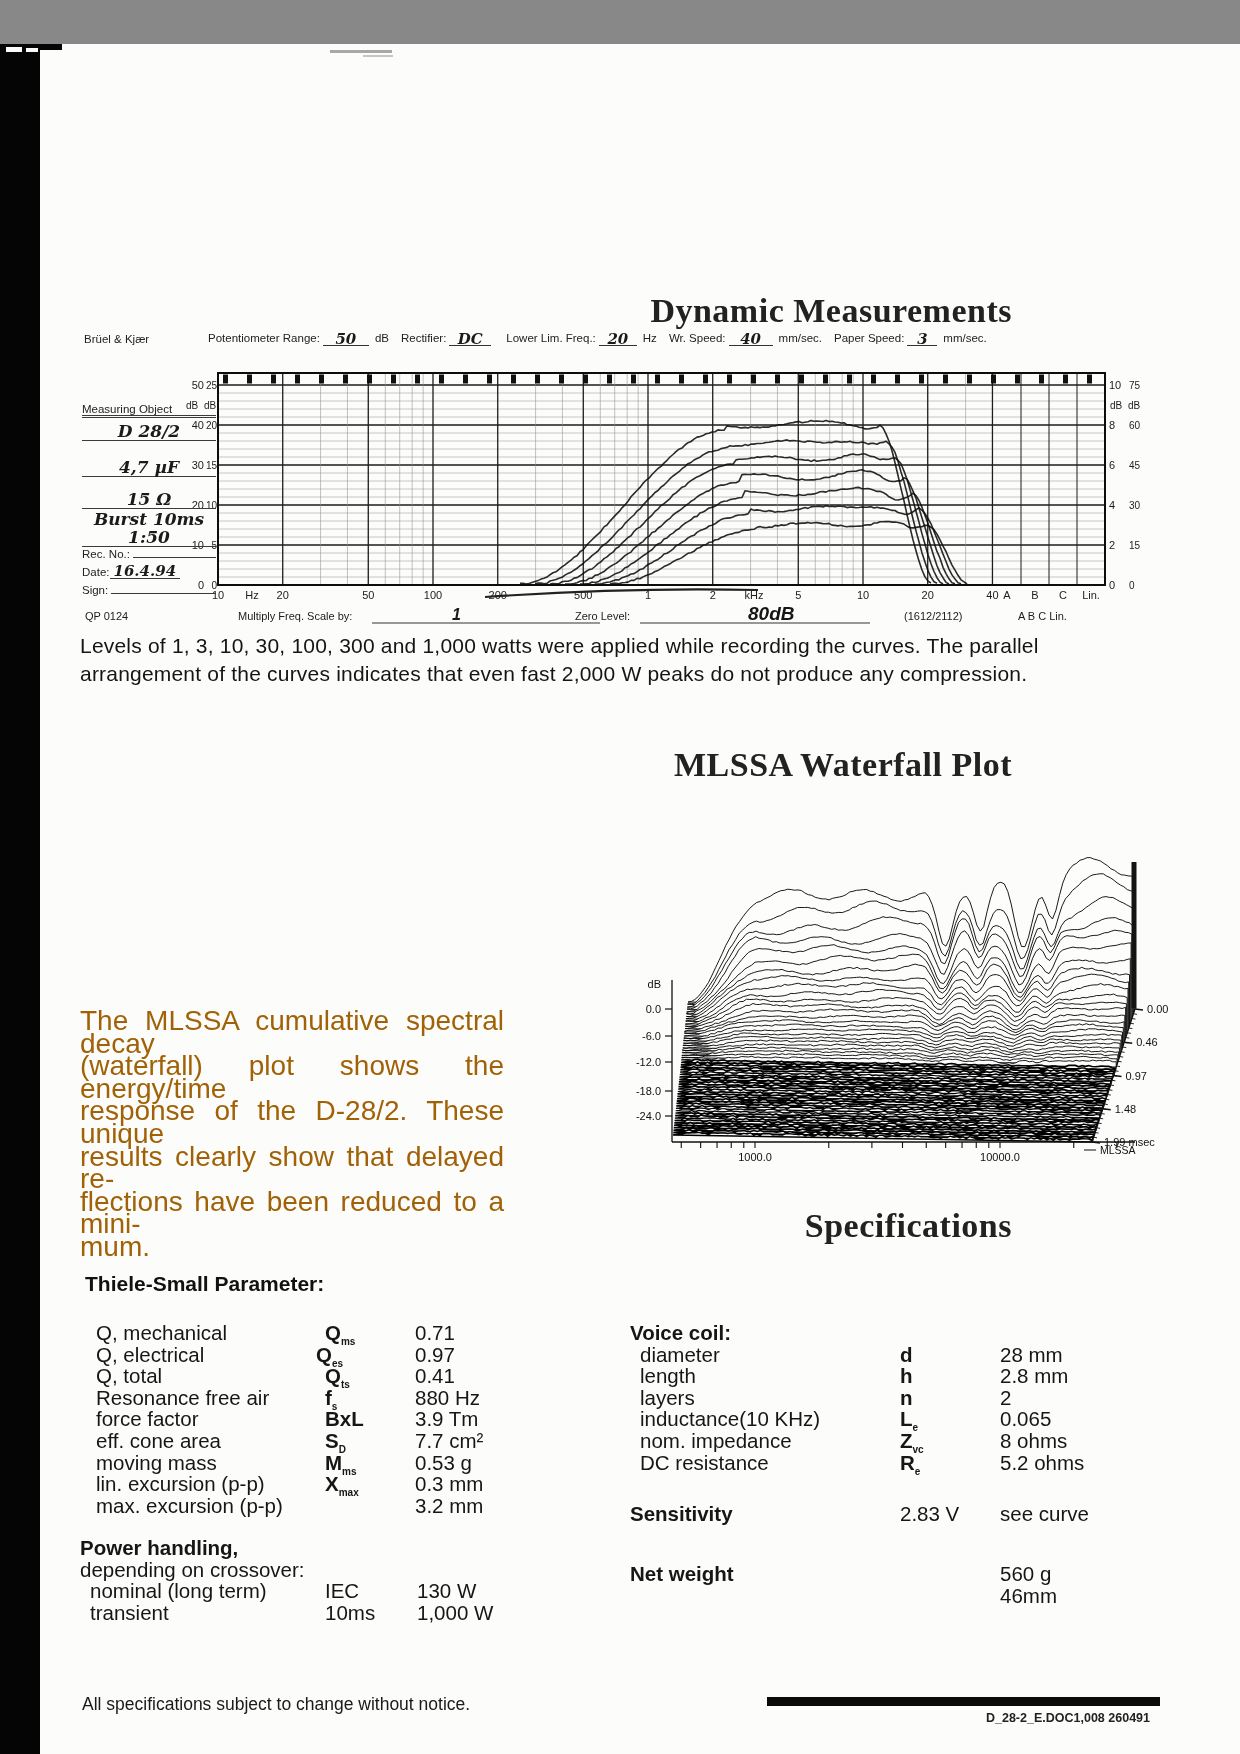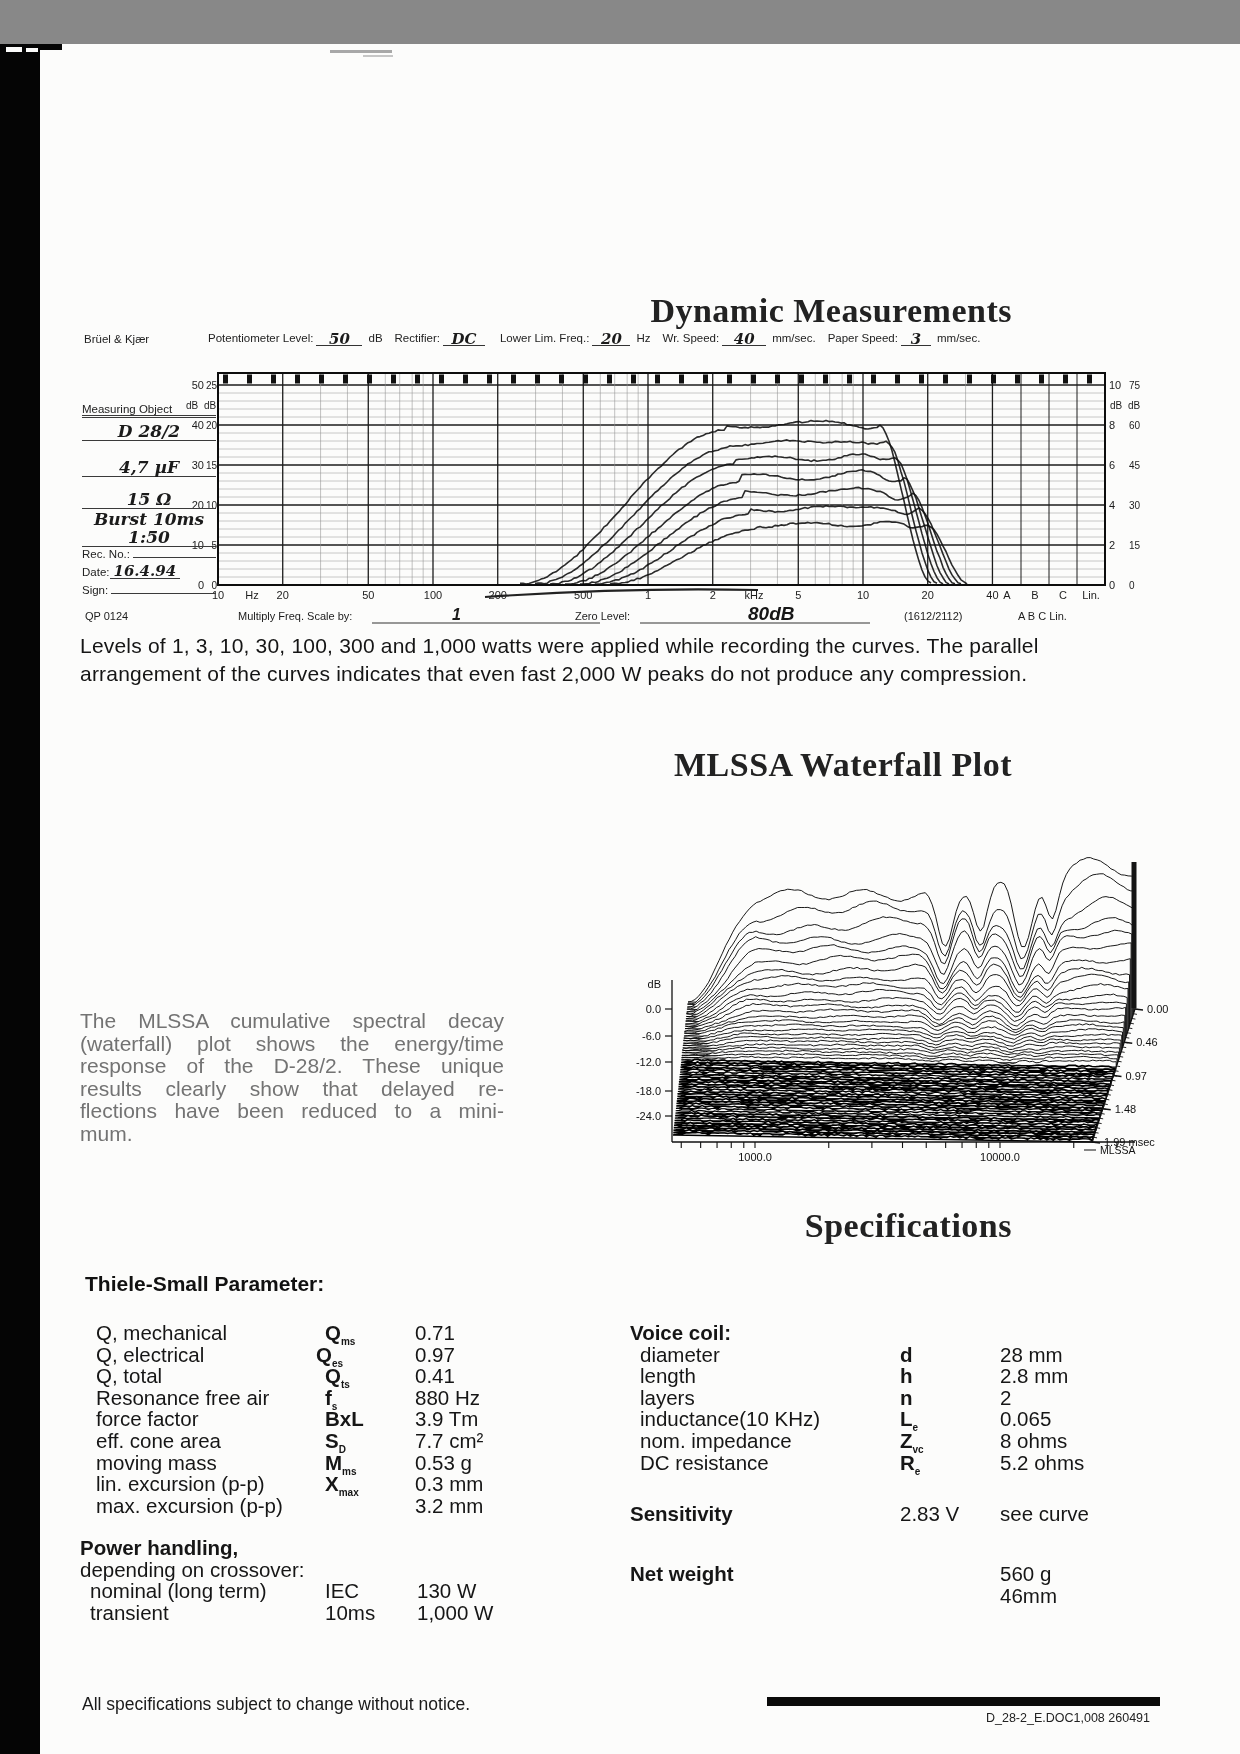--- a/index.html
+++ b/index.html
@@ -26,34 +26,34 @@
   .side-row{position:absolute;left:0;width:134px;}
   .side-rule{border-bottom:1.3px solid #3a3a3a;}
   .side-hw{font-family:"DejaVu Serif",serif;font-style:italic;font-weight:700;font-size:17px;
            text-align:center;line-height:18px;}
   .side-flex{display:flex;align-items:baseline;}
   .side-flex .fill{flex:1;border-bottom:1.3px solid #3a3a3a;height:11px;margin-left:3px;}
   .side-flex .hwv{font-size:15px;line-height:14px;border-bottom:1.3px solid #3a3a3a;padding:0 4px;}
   
   .caption{position:absolute;left:80px;width:1085px;font-size:21px;line-height:28px;
            letter-spacing:.2px;color:#151515;white-space:nowrap;}
-  .mlssa-para{position:absolute;left:80px;top:966px;width:424px;font-size:21px;line-height:22.6px;color:#737373;}
+  .mlssa-para{position:absolute;left:80px;top:966px;width:424px;font-size:28px;line-height:22.6px;color:#a16207;}
   .mlssa-para div{text-align:justify;text-align-last:justify;}
   .mlssa-para div.last{text-align-last:left;}
   
   .ts-heading{position:absolute;left:85px;top:1228px;font-size:21px;font-weight:700;color:#111;}
   .spec-block{position:absolute;font-size:20.5px;color:#161616;}
   .spec-row{position:relative;height:21.6px;white-space:nowrap;}
   .spec-row span{position:absolute;top:0;}
   .spec-row .c2{font-weight:700;}
   .spec-row sub{font-size:10px;font-weight:700;}
   .b{font-weight:700;}
   .foot-note{position:absolute;left:82px;top:1650px;font-size:17.5px;color:#1a1a1a;}
   .foot-bar{position:absolute;left:767px;top:1653px;width:393px;height:9px;background:#0a0a0a;}
-  .foot-doc{position:absolute;right:90px;top:1667px;font-size:12.5px;font-weight:400;color:#222;}
+  .foot-doc{position:absolute;right:90px;top:1667px;font-size:12.5px;font-weight:700;color:#222;}
   svg text{font-family:"Liberation Sans",sans-serif;}
 </style>
 </head>
 <body>
 
 <div class="page">
 
   <div class="strip"></div>
   <div class="strip-notch" style="left:6px;top:3px;width:16px;height:5px;"></div>
   <div class="strip-notch" style="left:26px;top:4px;width:12px;height:4px;"></div>
@@ -223,21 +223,21 @@
       <polyline points="440.0,256.2 443.0,256.2 446.0,257.0 449.0,256.5 452.0,255.5 455.0,254.5 458.0,253.6 461.0,252.1 464.0,251.2 467.0,250.1 470.0,247.7 473.0,245.8 476.0,244.8 479.0,242.4 482.0,239.8 485.0,237.8 488.0,235.3 491.0,233.2 494.0,230.2 497.0,228.7 500.0,224.7 503.0,222.9 506.0,218.9 509.0,215.8 512.0,212.8 515.0,209.9 518.0,207.2 521.0,204.3 524.0,199.9 527.0,198.0 530.0,194.1 533.0,190.9 536.0,187.6 539.0,184.7 542.0,180.8 545.0,177.9 548.0,174.3 551.0,169.7 554.0,166.6 557.0,163.5 560.0,160.4 563.0,156.4 566.0,153.3 569.0,151.2 572.0,147.5 575.0,144.5 578.0,141.5 581.0,139.4 584.0,136.1 587.0,133.3 590.0,130.0 593.0,127.5 596.0,124.6 599.0,122.2 602.0,121.1 605.0,118.0 608.0,115.7 611.0,114.5 614.0,112.2 617.0,110.1 620.0,109.6 623.0,108.6 626.0,106.8 629.0,106.2 632.0,105.0 635.0,104.7 638.0,102.9 641.0,103.2 644.0,103.2 647.0,98.9 650.0,99.5 653.0,99.7 656.0,99.7 659.0,100.6 662.0,100.9 665.0,100.4 668.0,101.0 671.0,99.7 674.0,100.5 677.0,100.1 680.0,100.6 683.0,100.0 686.0,100.1 689.0,100.1 692.0,99.0 695.0,99.0 698.0,97.9 701.0,97.8 704.0,97.5 707.0,96.8 710.0,96.0 713.0,95.6 716.0,94.9 719.0,94.6 722.0,95.8 725.0,95.3 728.0,94.8 731.0,93.6 734.0,94.3 737.0,94.1 740.0,94.2 743.0,94.5 746.0,93.4 749.0,94.6 752.0,94.3 755.0,95.0 758.0,95.2 761.0,96.1 764.0,95.7 767.0,97.8 770.0,97.9 773.0,98.8 776.0,99.1 779.0,100.3 782.0,100.6 785.0,101.9 788.0,102.0 791.0,101.4 794.0,100.7 797.0,100.5 800.0,98.2 803.0,100.8 806.0,106.9 809.0,114.3 812.0,123.8 815.0,135.8 818.0,148.5 821.0,161.6 824.0,173.8 827.0,187.7 830.0,200.5 833.0,212.9 836.0,223.8 839.0,234.1 842.0,243.0 845.0,249.9 848.0,254.1 851.0,256.0" fill="none" stroke="#0e0e0e" stroke-width="1.6" stroke-linejoin="round" opacity="0.88"></polyline>
       <polyline points="455.0,256.5 458.0,256.1 461.0,256.0 464.0,256.8 467.0,256.3 470.0,254.0 473.0,253.2 476.0,252.5 479.0,251.3 482.0,250.3 485.0,248.1 488.0,246.4 491.0,245.3 494.0,243.2 497.0,241.3 500.0,238.7 503.0,236.8 506.0,233.8 509.0,231.6 512.0,228.6 515.0,226.3 518.0,224.0 521.0,220.1 524.0,217.6 527.0,215.6 530.0,212.6 533.0,209.6 536.0,206.0 539.0,202.8 542.0,200.6 545.0,196.4 548.0,193.5 551.0,190.5 554.0,188.0 557.0,184.1 560.0,181.9 563.0,178.1 566.0,174.9 569.0,171.6 572.0,168.9 575.0,165.5 578.0,163.5 581.0,160.1 584.0,158.0 587.0,155.0 590.0,151.7 593.0,149.0 596.0,146.8 599.0,144.7 602.0,141.7 605.0,139.6 608.0,136.7 611.0,135.5 614.0,133.0 617.0,131.5 620.0,130.2 623.0,127.9 626.0,126.3 629.0,124.7 632.0,124.6 635.0,123.7 638.0,123.2 641.0,121.6 644.0,121.0 647.0,120.4 650.0,118.8 653.0,119.2 656.0,118.9 659.0,118.9 662.0,119.0 665.0,117.6 668.0,118.5 671.0,117.1 674.0,117.1 677.0,116.5 680.0,116.5 683.0,116.2 686.0,115.5 689.0,115.3 692.0,114.7 695.0,114.3 698.0,113.6 701.0,114.2 704.0,113.5 707.0,112.9 710.0,113.9 713.0,113.5 716.0,113.8 719.0,114.0 722.0,114.8 725.0,115.1 728.0,114.1 731.0,114.3 734.0,114.8 737.0,115.3 740.0,115.2 743.0,116.0 746.0,115.8 749.0,115.2 752.0,115.6 755.0,114.4 758.0,114.6 761.0,115.2 764.0,114.8 767.0,115.0 770.0,114.3 773.0,115.4 776.0,115.7 779.0,115.8 782.0,114.9 785.0,115.7 788.0,117.1 791.0,116.4 794.0,116.4 797.0,117.3 800.0,115.7 803.0,115.4 806.0,114.2 809.0,116.8 812.0,120.2 815.0,125.4 818.0,134.3 821.0,145.0 824.0,154.6 827.0,166.4 830.0,179.1 833.0,192.0 836.0,203.9 839.0,214.8 842.0,225.9 845.0,234.9 848.0,243.7 851.0,250.1 854.0,254.8 857.0,256.3" fill="none" stroke="#0e0e0e" stroke-width="1.6" stroke-linejoin="round" opacity="0.88"></polyline>
       <polyline points="470.0,257.0 473.0,256.6 476.0,256.9 479.0,256.7 482.0,254.8 485.0,254.3 488.0,254.2 491.0,253.3 494.0,251.1 497.0,250.6 500.0,248.8 503.0,246.6 506.0,244.5 509.0,242.6 512.0,242.0 515.0,239.5 518.0,236.6 521.0,234.7 524.0,231.6 527.0,229.9 530.0,227.2 533.0,225.2 536.0,221.5 539.0,219.8 542.0,216.1 545.0,213.4 548.0,210.5 551.0,208.7 554.0,204.5 557.0,201.6 560.0,200.1 563.0,197.2 566.0,193.6 569.0,190.8 572.0,188.1 575.0,184.4 578.0,182.1 581.0,178.6 584.0,176.6 587.0,174.1 590.0,171.6 593.0,167.7 596.0,165.9 599.0,163.1 602.0,160.2 605.0,159.2 608.0,155.9 611.0,153.6 614.0,151.7 617.0,149.9 620.0,148.7 623.0,147.0 626.0,145.5 629.0,143.9 632.0,142.4 635.0,141.5 638.0,140.1 641.0,139.3 644.0,138.5 647.0,137.3 650.0,137.1 653.0,137.3 656.0,132.9 659.0,132.3 662.0,132.3 665.0,132.0 668.0,131.7 671.0,130.9 674.0,131.0 677.0,129.9 680.0,130.4 683.0,129.8 686.0,129.5 689.0,129.3 692.0,130.0 695.0,129.0 698.0,129.8 701.0,130.0 704.0,130.5 707.0,130.7 710.0,130.2 713.0,131.2 716.0,132.5 719.0,132.5 722.0,132.6 725.0,133.3 728.0,133.0 731.0,134.4 734.0,133.1 737.0,134.3 740.0,133.7 743.0,133.2 746.0,133.3 749.0,132.4 752.0,132.8 755.0,132.4 758.0,130.9 761.0,130.8 764.0,128.8 767.0,128.7 770.0,127.6 773.0,127.0 776.0,127.8 779.0,127.8 782.0,127.0 785.0,127.0 788.0,128.3 791.0,129.4 794.0,129.8 797.0,131.2 800.0,132.6 803.0,132.0 806.0,132.4 809.0,132.3 812.0,131.3 815.0,130.8 818.0,133.3 821.0,136.8 824.0,144.1 827.0,152.3 830.0,162.4 833.0,173.2 836.0,184.2 839.0,195.3 842.0,206.9 845.0,217.3 848.0,227.8 851.0,236.7 854.0,244.5 857.0,250.7 860.0,255.1 863.0,257.0" fill="none" stroke="#0e0e0e" stroke-width="1.6" stroke-linejoin="round" opacity="0.88"></polyline>
       <polyline points="485.0,257.0 488.0,257.0 491.0,257.0 494.0,256.5 497.0,255.8 500.0,254.3 503.0,253.6 506.0,253.7 509.0,251.3 512.0,251.1 515.0,248.3 518.0,247.9 521.0,245.9 524.0,244.6 527.0,241.8 530.0,239.7 533.0,237.9 536.0,236.4 539.0,234.1 542.0,231.3 545.0,228.6 548.0,226.6 551.0,225.1 554.0,221.3 557.0,218.9 560.0,216.5 563.0,214.6 566.0,210.9 569.0,209.4 572.0,205.6 575.0,204.6 578.0,201.2 581.0,199.3 584.0,196.2 587.0,193.3 590.0,191.3 593.0,188.0 596.0,185.7 599.0,183.8 602.0,181.6 605.0,179.0 608.0,177.0 611.0,174.3 614.0,172.6 617.0,170.0 620.0,167.9 623.0,166.6 626.0,164.6 629.0,163.9 632.0,161.5 635.0,160.4 638.0,158.8 641.0,158.1 644.0,158.1 647.0,157.2 650.0,156.1 653.0,155.8 656.0,155.7 659.0,154.2 662.0,147.6 665.0,147.4 668.0,147.5 671.0,147.5 674.0,146.9 677.0,147.5 680.0,147.5 683.0,147.1 686.0,147.3 689.0,148.6 692.0,148.7 695.0,148.9 698.0,148.9 701.0,150.0 704.0,150.9 707.0,151.5 710.0,151.4 713.0,152.0 716.0,152.8 719.0,152.9 722.0,152.1 725.0,153.0 728.0,153.0 731.0,152.9 734.0,152.9 737.0,152.3 740.0,152.0 743.0,150.9 746.0,150.3 749.0,150.5 752.0,149.1 755.0,149.0 758.0,147.0 761.0,147.0 764.0,146.2 767.0,144.8 770.0,144.5 773.0,144.3 776.0,144.3 779.0,143.2 782.0,142.8 785.0,144.0 788.0,144.4 791.0,144.4 794.0,145.5 797.0,147.3 800.0,148.6 803.0,151.1 806.0,152.7 809.0,154.0 812.0,154.5 815.0,154.5 818.0,153.7 821.0,153.9 824.0,150.7 827.0,152.1 830.0,157.5 833.0,164.1 836.0,171.3 839.0,181.3 842.0,190.9 845.0,200.6 848.0,210.5 851.0,220.2 854.0,229.7 857.0,238.8 860.0,245.6 863.0,250.7 866.0,255.4 869.0,257.0" fill="none" stroke="#0e0e0e" stroke-width="1.6" stroke-linejoin="round" opacity="0.88"></polyline>
       <polyline points="500.0,257.0 503.0,257.0 506.0,256.9 509.0,256.8 512.0,255.0 515.0,255.5 518.0,254.8 521.0,252.7 524.0,251.9 527.0,251.2 530.0,249.9 533.0,248.1 536.0,246.4 539.0,245.6 542.0,243.9 545.0,240.7 548.0,239.7 551.0,237.0 554.0,235.5 557.0,233.3 560.0,231.2 563.0,228.8 566.0,227.0 569.0,224.6 572.0,222.7 575.0,219.2 578.0,217.0 581.0,215.7 584.0,212.1 587.0,211.0 590.0,207.9 593.0,206.1 596.0,203.3 599.0,201.8 602.0,198.6 605.0,196.3 608.0,194.6 611.0,192.8 614.0,189.9 617.0,189.4 620.0,186.0 623.0,185.1 626.0,183.2 629.0,181.0 632.0,180.4 635.0,179.2 638.0,177.4 641.0,175.2 644.0,174.3 647.0,174.0 650.0,172.6 653.0,172.0 656.0,171.6 659.0,170.8 662.0,170.5 665.0,163.8 668.0,164.3 671.0,165.0 674.0,164.9 677.0,165.3 680.0,165.5 683.0,165.7 686.0,165.7 689.0,166.5 692.0,167.3 695.0,167.8 698.0,168.5 701.0,167.5 704.0,167.9 707.0,167.8 710.0,168.5 713.0,168.8 716.0,169.0 719.0,167.5 722.0,168.3 725.0,168.3 728.0,167.2 731.0,167.4 734.0,166.9 737.0,165.9 740.0,164.8 743.0,164.6 746.0,165.1 749.0,163.6 752.0,163.5 755.0,163.7 758.0,163.1 761.0,162.3 764.0,162.1 767.0,162.2 770.0,161.7 773.0,161.4 776.0,160.6 779.0,160.4 782.0,161.7 785.0,161.8 788.0,161.5 791.0,162.2 794.0,163.2 797.0,164.4 800.0,164.2 803.0,165.4 806.0,167.2 809.0,169.8 812.0,171.3 815.0,172.7 818.0,173.0 821.0,172.3 824.0,171.3 827.0,170.2 830.0,168.6 833.0,166.2 836.0,168.6 839.0,173.5 842.0,180.4 845.0,188.4 848.0,196.5 851.0,206.0 854.0,215.5 857.0,224.4 860.0,231.3 863.0,240.3 866.0,246.7 869.0,251.8 872.0,255.7 875.0,256.8" fill="none" stroke="#0e0e0e" stroke-width="1.6" stroke-linejoin="round" opacity="0.88"></polyline>
       <polyline points="515.0,257.0 518.0,257.0 521.0,257.0 524.0,256.1 527.0,255.2 530.0,255.0 533.0,253.7 536.0,252.7 539.0,252.9 542.0,250.7 545.0,249.7 548.0,248.7 551.0,247.0 554.0,246.6 557.0,244.7 560.0,242.5 563.0,241.8 566.0,239.0 569.0,237.0 572.0,235.7 575.0,233.7 578.0,232.4 581.0,230.2 584.0,227.0 587.0,226.3 590.0,224.4 593.0,222.1 596.0,218.8 599.0,217.5 602.0,215.2 605.0,213.6 608.0,210.9 611.0,209.2 614.0,208.3 617.0,205.4 620.0,203.6 623.0,202.5 626.0,201.3 629.0,199.0 632.0,198.2 635.0,196.8 638.0,194.5 641.0,192.6 644.0,191.5 647.0,191.1 650.0,190.9 653.0,189.9 656.0,188.6 659.0,188.0 662.0,187.9 665.0,187.6 668.0,186.9 671.0,182.0 674.0,183.4 677.0,182.9 680.0,183.2 683.0,184.1 686.0,184.4 689.0,183.6 692.0,184.1 695.0,185.3 698.0,184.5 701.0,184.7 704.0,184.6 707.0,184.0 710.0,183.2 713.0,183.5 716.0,182.5 719.0,182.5 722.0,181.5 725.0,180.6 728.0,181.4 731.0,179.9 734.0,179.5 737.0,179.4 740.0,179.2 743.0,180.0 746.0,178.7 749.0,179.5 752.0,179.3 755.0,179.7 758.0,179.2 761.0,179.3 764.0,179.4 767.0,180.6 770.0,180.0 773.0,180.1 776.0,180.7 779.0,180.5 782.0,180.0 785.0,180.3 788.0,180.1 791.0,179.8 794.0,181.0 797.0,180.2 800.0,181.1 803.0,181.0 806.0,181.7 809.0,182.6 812.0,183.4 815.0,183.5 818.0,185.5 821.0,186.3 824.0,187.1 827.0,187.5 830.0,186.4 833.0,184.7 836.0,182.8 839.0,180.9 842.0,183.3 845.0,186.7 848.0,191.5 851.0,196.8 854.0,204.4 857.0,211.8 860.0,219.2 863.0,227.1 866.0,234.5 869.0,242.1 872.0,247.9 875.0,252.1 878.0,255.7 881.0,256.7" fill="none" stroke="#0e0e0e" stroke-width="1.6" stroke-linejoin="round" opacity="0.88"></polyline>
       <polyline points="530.0,257.0 533.0,256.3 536.0,256.2 539.0,256.7 542.0,255.7 545.0,255.5 548.0,255.1 551.0,253.4 554.0,253.4 557.0,251.3 560.0,251.8 563.0,249.9 566.0,248.5 569.0,247.5 572.0,246.4 575.0,244.5 578.0,243.4 581.0,241.6 584.0,239.6 587.0,238.3 590.0,236.8 593.0,234.7 596.0,233.1 599.0,232.1 602.0,230.6 605.0,228.3 608.0,226.3 611.0,225.7 614.0,224.3 617.0,221.4 620.0,220.5 623.0,218.3 626.0,217.7 629.0,215.3 632.0,215.0 635.0,212.9 638.0,212.5 641.0,210.5 644.0,209.5 647.0,208.0 650.0,207.3 653.0,206.6 656.0,205.6 659.0,205.4 662.0,203.6 665.0,203.1 668.0,203.1 671.0,202.5 674.0,202.3 677.0,200.3 680.0,199.6 683.0,200.4 686.0,200.8 689.0,200.0 692.0,200.2 695.0,198.4 698.0,198.9 701.0,197.9 704.0,198.4 707.0,197.7 710.0,196.2 713.0,196.0 716.0,197.0 719.0,196.4 722.0,196.1 725.0,196.1 728.0,195.4 731.0,196.2 734.0,195.8 737.0,195.6 740.0,196.1 743.0,196.6 746.0,196.8 749.0,196.4 752.0,198.1 755.0,198.4 758.0,198.9 761.0,198.2 764.0,199.2 767.0,199.8 770.0,199.3 773.0,199.4 776.0,199.2 779.0,199.1 782.0,199.0 785.0,198.1 788.0,197.8 791.0,197.9 794.0,196.0 797.0,196.0 800.0,194.7 803.0,194.7 806.0,194.6 809.0,194.5 812.0,195.1 815.0,195.0 818.0,195.5 821.0,196.2 824.0,197.1 827.0,199.2 830.0,200.7 833.0,200.9 836.0,200.4 839.0,199.9 842.0,199.8 845.0,198.2 848.0,198.4 851.0,200.2 854.0,202.7 857.0,207.1 860.0,212.8 863.0,219.1 866.0,224.5 869.0,231.7 872.0,238.1 875.0,243.1 878.0,248.3 881.0,252.8 884.0,254.8 887.0,257.0" fill="none" stroke="#0e0e0e" stroke-width="1.6" stroke-linejoin="round" opacity="0.88"></polyline>
     </svg>
   <div class="bk-brand">Brüel &amp; Kjær</div>
   <div class="bk-header" id="bk-header">
-      <span class="lbl">Potentiometer Level:</span>
+      <span class="lbl">Potentiometer Range:</span>
       <span class="hw" style="min-width: 46px;">50</span>
       <span class="unit">dB</span>
       <span class="lbl">Rectifier:</span>
       <span class="hw" style="min-width: 42px;">DC</span>
       <span class="lbl">Lower Lim. Freq.:</span>
       <span class="hw" style="min-width: 38px;">20</span>
       <span class="unit">Hz</span>
       <span class="lbl">Wr. Speed:</span>
       <span class="hw" style="min-width: 44px;">40</span>
       <span class="unit">mm/sec.</span>

